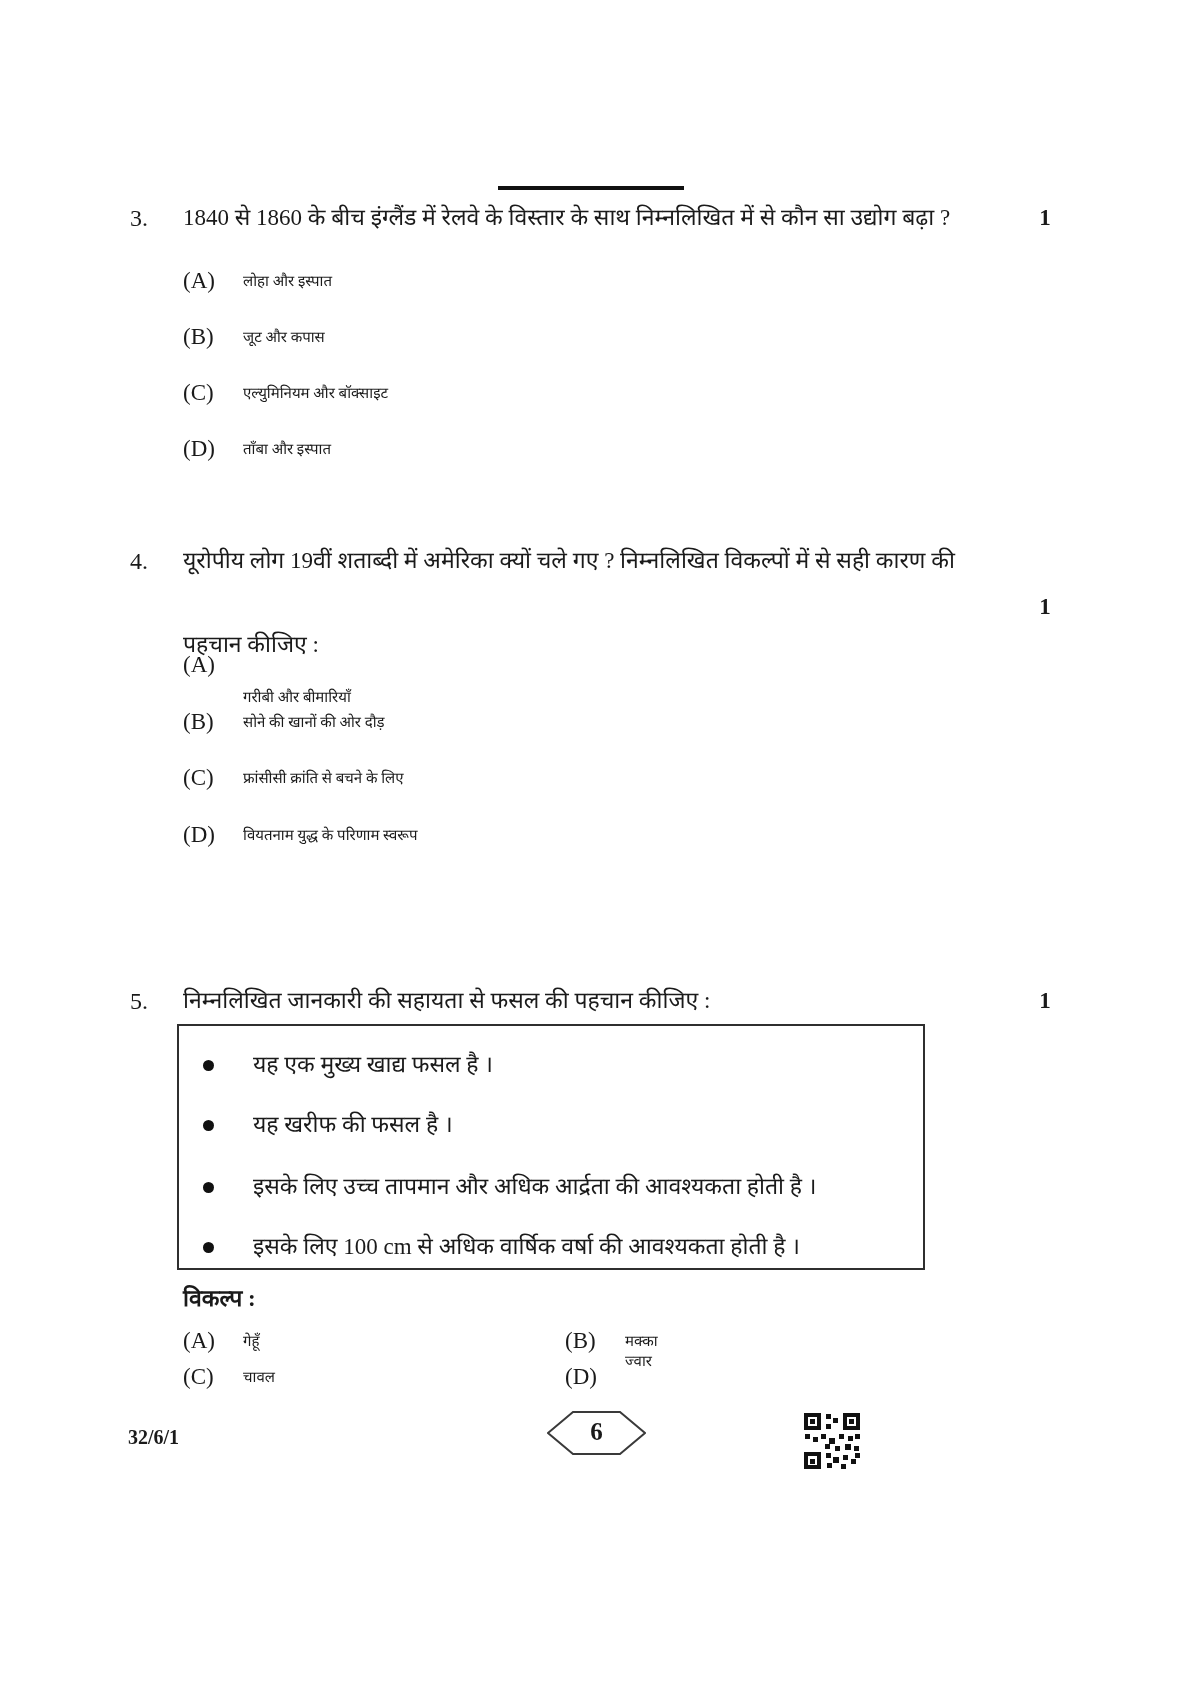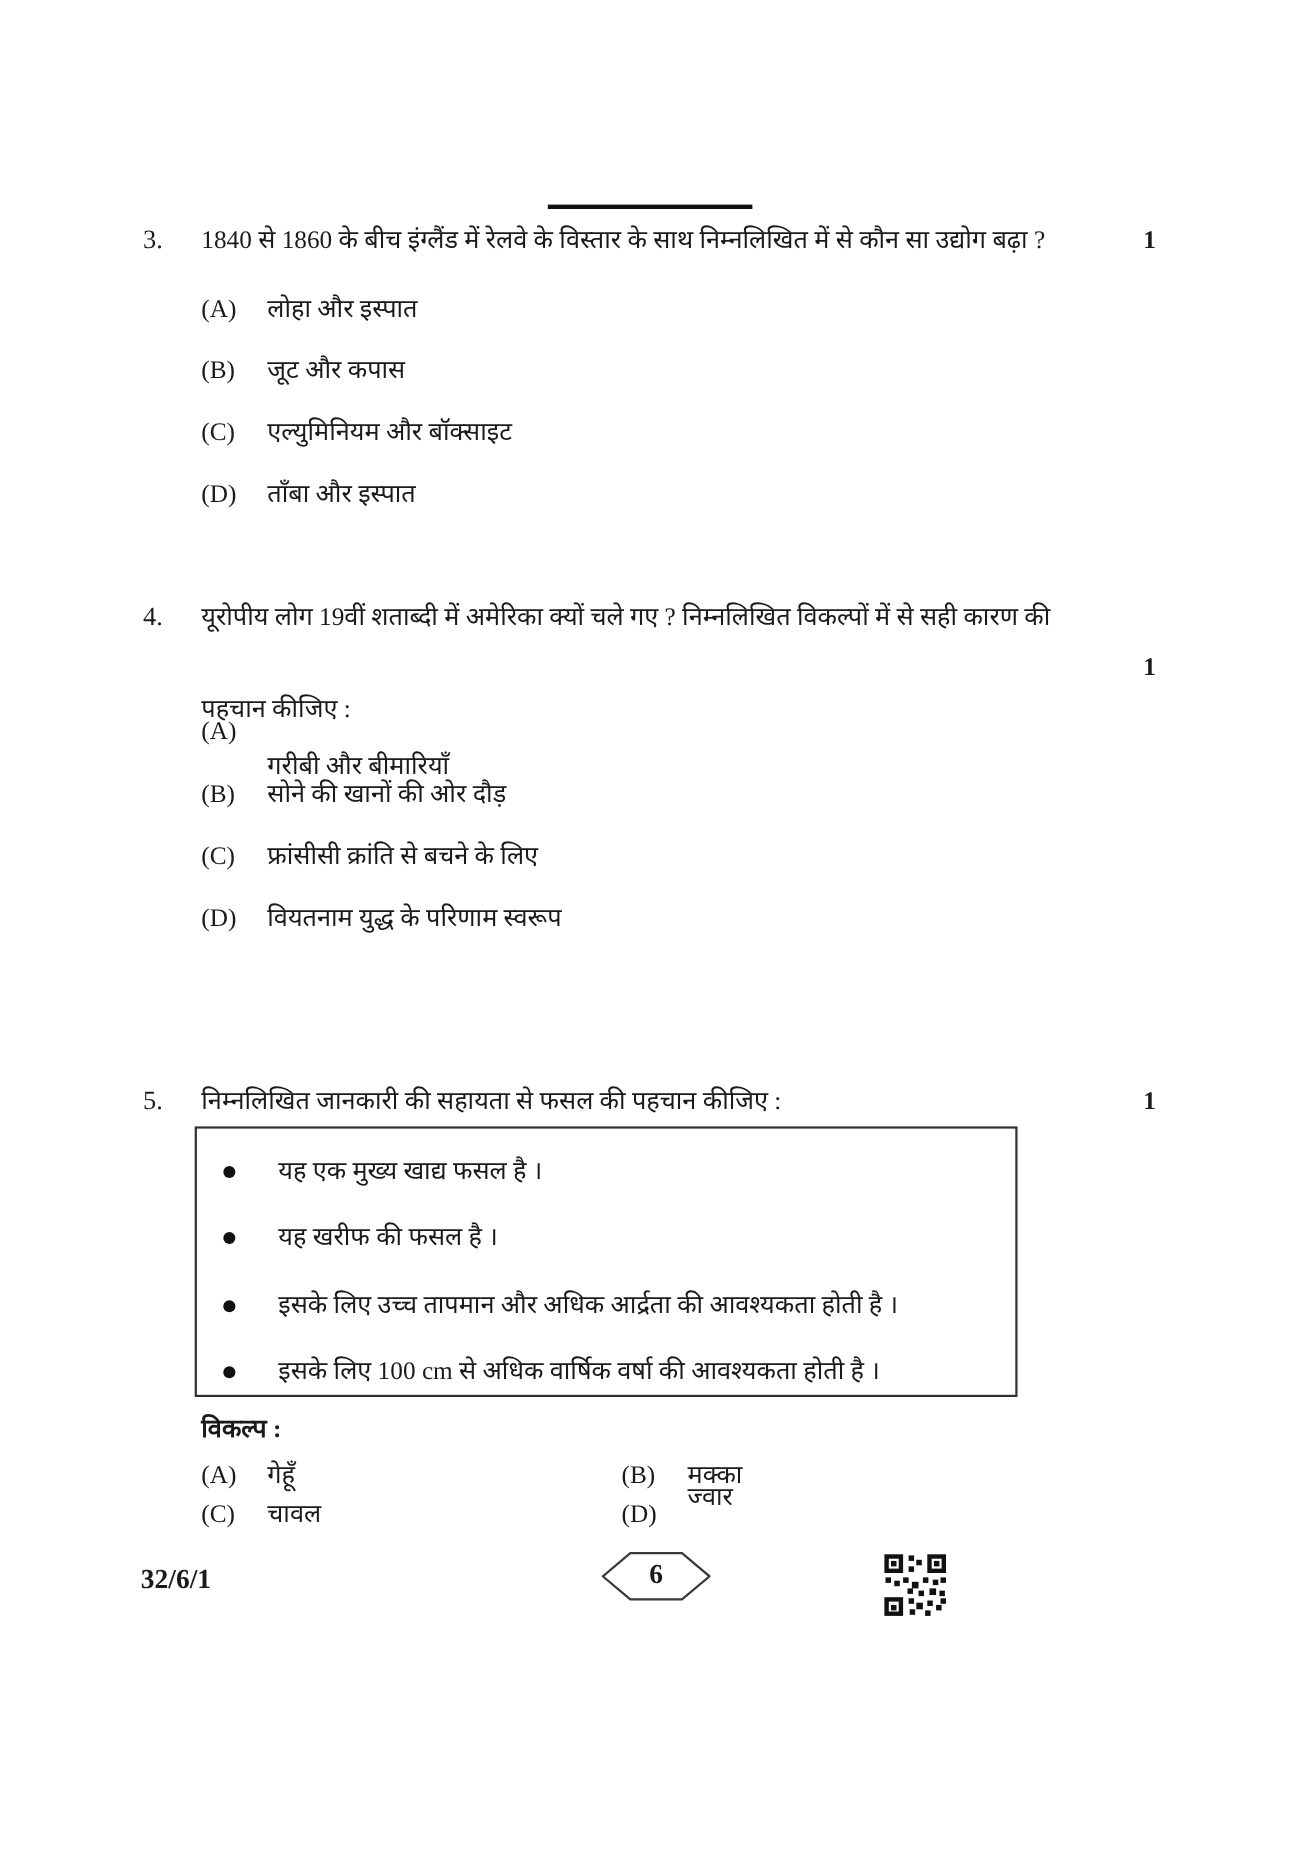--- a/index.html
+++ b/index.html
@@ -51,21 +51,21 @@
   }
   .opt-label {
     position: absolute;
     left: 183px;
     font-size: 23px;
     line-height: 30px;
   }
   .opt-text {
     position: absolute;
     left: 243px;
-    font-size: 23px;
+    font-size: 15px;
     line-height: 30px;
     white-space: nowrap;
   }
   .opt-label.col2 { left: 565px; }
   .opt-text.col2  { left: 625px; }
 
   .info-box {
     position: absolute;
     left: 177px;
     top: 1024px;
@@ -102,21 +102,21 @@
     top: 1284px;
     font-size: 23px;
     font-weight: bold;
     line-height: 30px;
   }
 
   .footer-code {
     position: absolute;
     left: 128px;
     top: 1422px;
-    font-size: 25px;
+    font-size: 20px;
     font-weight: bold;
     line-height: 30px;
   }
   .page-badge {
     position: absolute;
     left: 547px;
     top: 1410px;
     width: 99px;
     height: 46px;
   }

